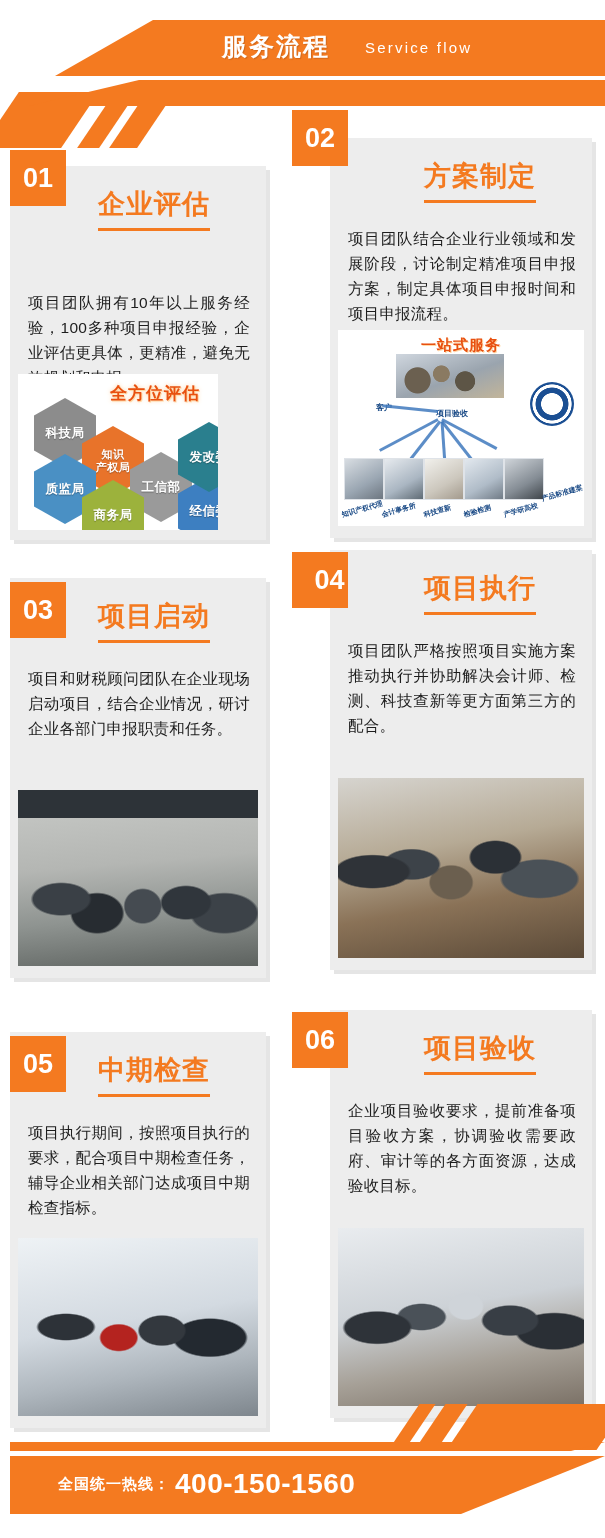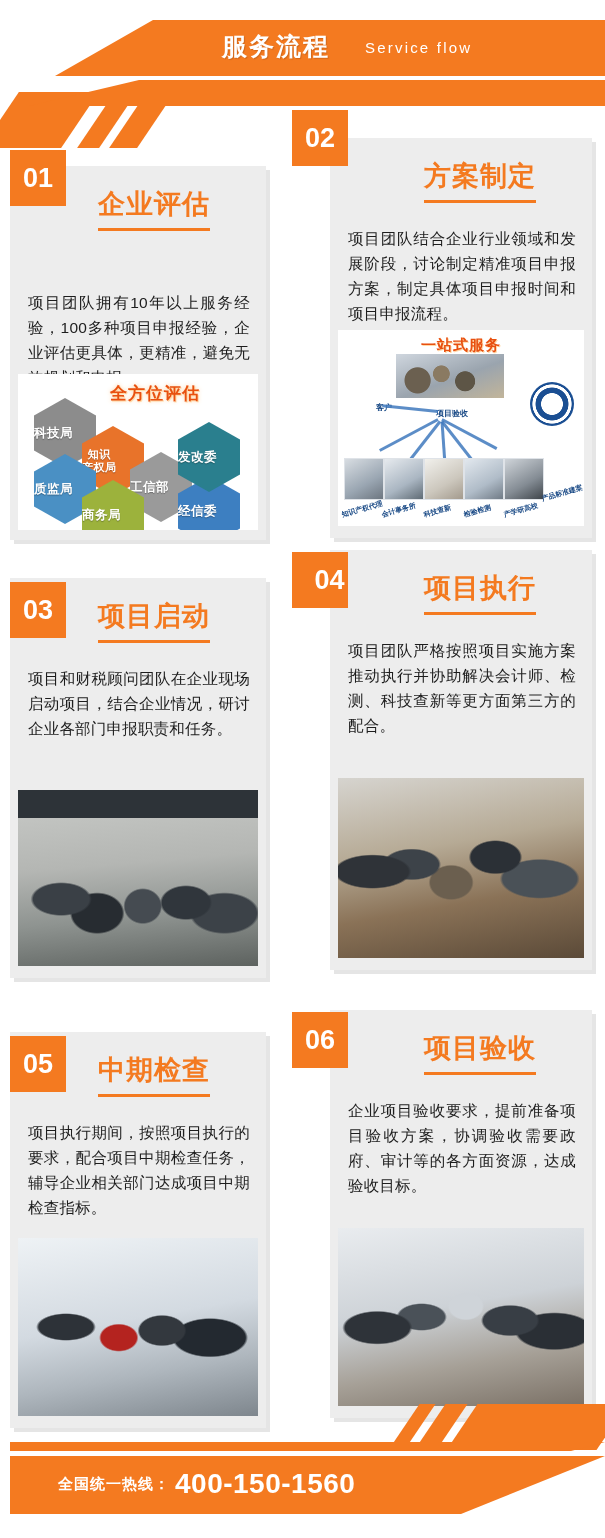--- a/index.html
+++ b/index.html
@@ -73,21 +73,21 @@
   
   .hexwrap { position:absolute; inset:0; background:#fff; }
   .hexlabel {
     position:absolute; color:#e8500f; font-size:17px; font-weight:bold;
     letter-spacing:1px;
     text-shadow:1px 1px 0 #ffd9a8, 0 0 4px rgba(255,200,140,.9);
   }
   .hex {
     position:absolute; width:62px; height:70px;
     clip-path: polygon(50% 0, 100% 25%, 100% 75%, 50% 100%, 0 75%, 0 25%);
-    display:flex; align-items:center; justify-content:flex-start;
+    display:flex; align-items:center; justify-content:center;
     color:#fff; font-size:12.5px; font-weight:bold; line-height:1.15;
     text-align:center; letter-spacing:.5px;
     text-shadow:0 1px 1px rgba(0,0,0,.3);
   }
 
   
   .osd { position:absolute; inset:0; background:#fff; }
   .osd-title {
     position:absolute; left:50%; top:6px; transform:translateX(-50%);
     color:#e8500f; font-size:15px; font-weight:bold; letter-spacing:1px;
@@ -195,21 +195,21 @@
   <div class="hdr-band"></div>
   <div class="hdr-stripe"></div>
   <div class="hdr-title">服务流程</div>
   <div class="hdr-sub">Service flow</div>
 </div>
 
 <div class="card left" style="top:166px; height:374px;">
   <div class="card-title" style="left:88px; top:20px;">企业评估</div>
   <div class="card-body" style="left:18px; top:88px; width:222px;margin-top:36px;">项目团队拥有10年以上服务经验，100多种项目申报经验，企业评估更具体，更精准，避免无效规划和申报。</div>
 
-  <div class="media" style="left:8px; top:208px; width:240px; height:156px;">
+  <div class="media" style="left:8px; top:208px; width:200px; height:156px;">
     <div class="hexwrap">
       <div class="hexlabel" style="left:92px; top:8px;">全方位评估</div>
       <div class="hex" style="left:16px;  top:24px;  background:#8c8c8c;">
           <span>科技局</span>
         </div>
       <div class="hex" style="left:64px;  top:52px;  background:#e8732a; font-size:11px;">知识<br>产权局</div>
       <div class="hex" style="left:16px;  top:80px;  background:#4a90c4;">
           <span>质监局</span>
         </div>
       <div class="hex" style="left:112px; top:78px;  background:#9a9a9a;">

